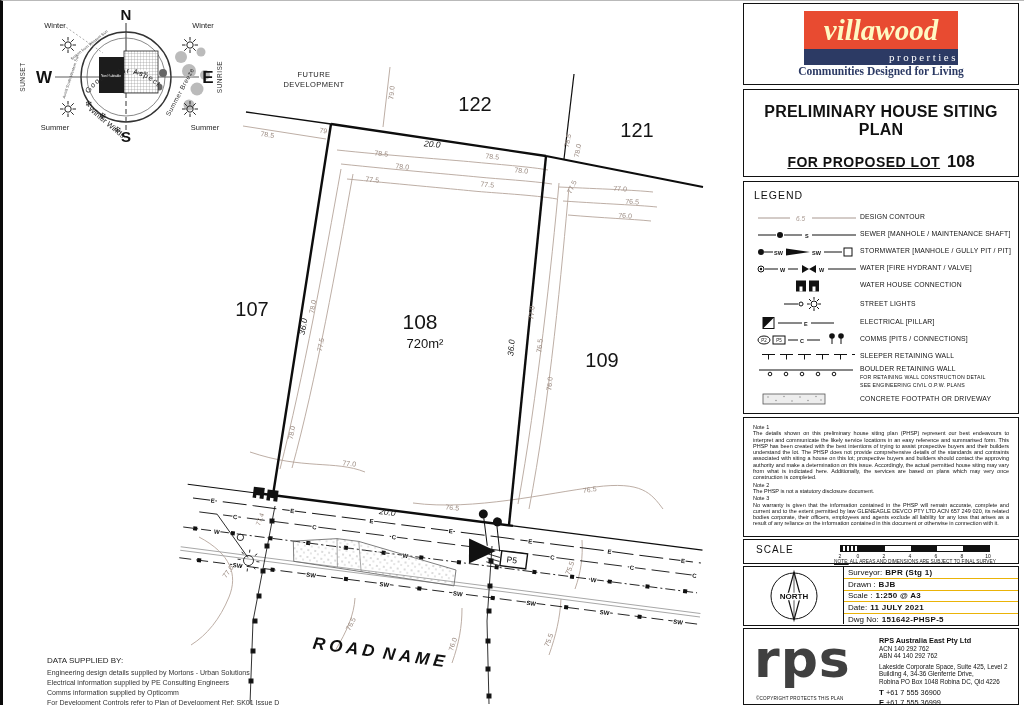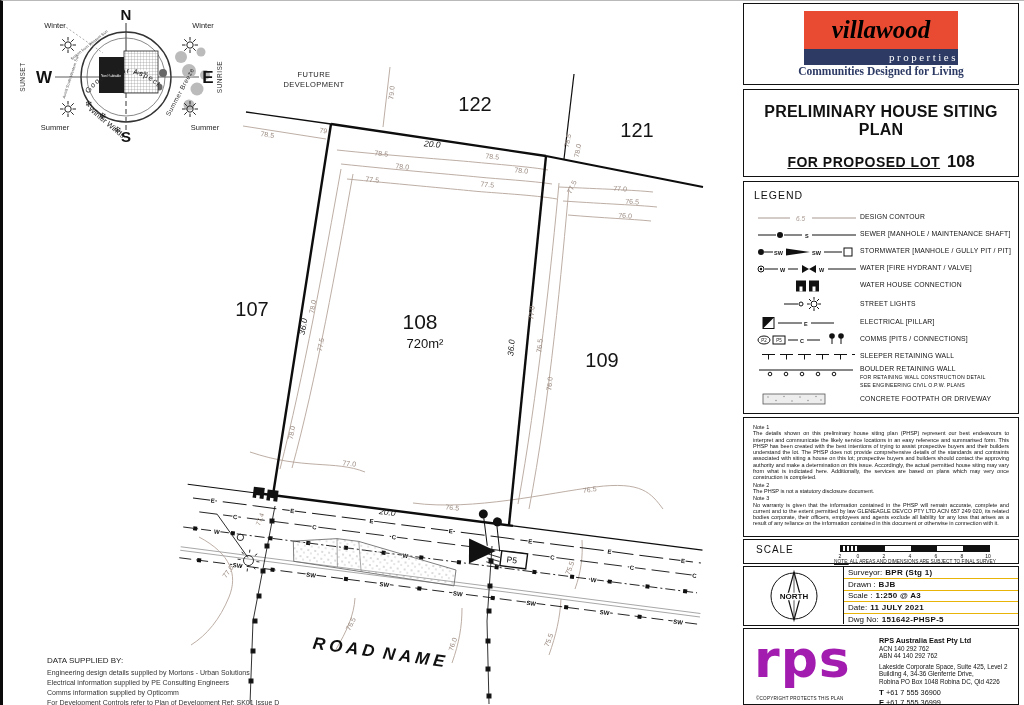--- a/index.html
+++ b/index.html
@@ -28,21 +28,21 @@
   .cmp-huge{font-size:17px;font-weight:bold;fill:#111;}
   .cmp-lab{font-size:7.5px;fill:#222;}
   .cmp-small{font-size:6.5px;fill:#333;letter-spacing:.5px;}
   .cmp-tiny{font-size:4px;fill:#444;}
   .cmp-arc{font-size:7.5px;fill:#222;letter-spacing:1px;}
   .cmp-flake{font-size:9px;fill:#111;}
   
   .rp-box{position:absolute;left:740px;width:276px;border:1.5px solid #111;background:#fff;box-sizing:border-box;}
   .vw-wrap{text-align:center;padding-top:7px;}
   .vw-red{width:154px;height:38px;background:#e84b31;margin:0 auto;display:flex;align-items:center;justify-content:center;}
-  .vw-script{color:#000000;font-size:25px;font-weight:bold;font-style:italic;letter-spacing:0px;font-family:"Liberation Serif",serif;}
+  .vw-script{color:#fef9c3;font-size:29px;font-weight:bold;font-style:italic;letter-spacing:0px;font-family:"Liberation Serif",serif;}
   .vw-navy{width:154px;height:16px;background:#2c3a64;margin:0 auto;display:flex;align-items:center;justify-content:flex-end;}
   .vw-prop{color:#fff;font-size:11px;letter-spacing:2.5px;font-family:"Liberation Serif",serif;}
   .vw-tag{color:#2c3a64;font-size:11.5px;font-weight:bold;font-family:Liberation Serif, serif;}
   .tb-title{font-size:16px;font-weight:bold;text-align:center;margin-top:13px;letter-spacing:.2px;}
   .tb-sub{text-align:center;margin-top:13px;font-weight:bold;}
   .tb-sub .u{font-size:14px;text-decoration:underline;letter-spacing:.5px;}
   .tb-sub .lotno{font-size:16.5px;margin-left:7px;}
   .tb-loc{text-align:center;font-size:10px;margin-top:11px;}
   .lg-head{font-size:10.5px;letter-spacing:1px;padding:7px 0 0 10px;}
   .lg-rows{padding:8px 4px 0 12px;}
@@ -68,21 +68,21 @@
   .sw{width:26px;background:#fff;}
   .stick{position:absolute;top:8px;font-size:5px;transform:translateX(-50%);}
   .snote{position:absolute;top:14px;left:0;font-size:4.8px;white-space:nowrap;color:#222;}
   .nb-wrap{display:flex;}
   .nb-left{width:99px;border-right:1px solid #111;display:flex;align-items:center;justify-content:center;height:57px;font-weight:bold;}
   .nb-table{flex:1;}
   .nb-row{display:flex;border-bottom:1px solid #eab308;height:10.8px;align-items:center;font-size:8px;padding-left:4px;}
   .nb-row:last-child{border-bottom:none;}
   .nb-val{font-weight:bold;margin-left:3px;letter-spacing:.3px;}
   .rps-wrap{display:flex;padding:6px 6px 0 10px;position:relative;height:100%;box-sizing:border-box;}
-  .rps-logo{width:125px;color:#a21caf;font-size:52px;font-weight:bold;letter-spacing:1px;line-height:48px;font-family:"DejaVu Sans",sans-serif;}
+  .rps-logo{width:125px;color:#404040;font-size:52px;font-weight:bold;letter-spacing:1px;line-height:48px;font-family:"DejaVu Sans",sans-serif;}
   .rps-txt{font-size:6.3px;line-height:7.6px;padding-top:2px;}
   .rps-name{font-size:7.3px;font-weight:bold;}
   .rps-tf{font-size:7.3px;margin-top:3px;}
   .rps-tf b{font-size:8px;}
   .rps-copy{position:absolute;left:12px;bottom:3px;font-size:4.6px;letter-spacing:.2px;}
   .foot{position:absolute;left:44px;top:655px;width:360px;}
   .foot-h{font-size:8px;color:#222;margin-bottom:3px;}
   .foot-l{font-size:7px;color:#333;line-height:10px;}
 </style>
 </head>

